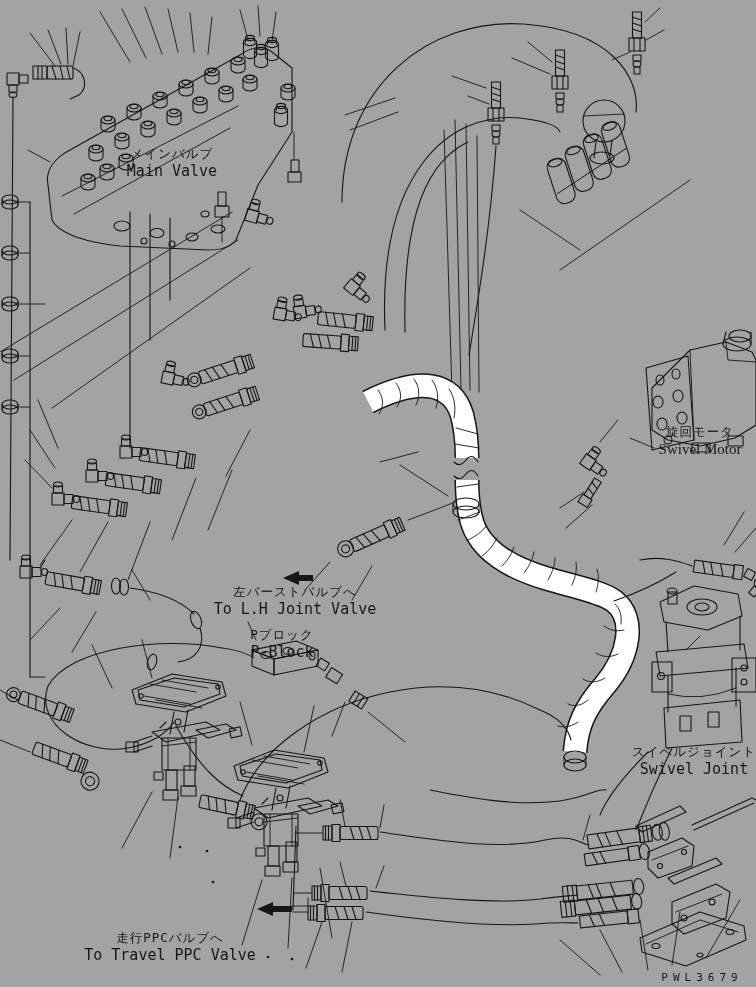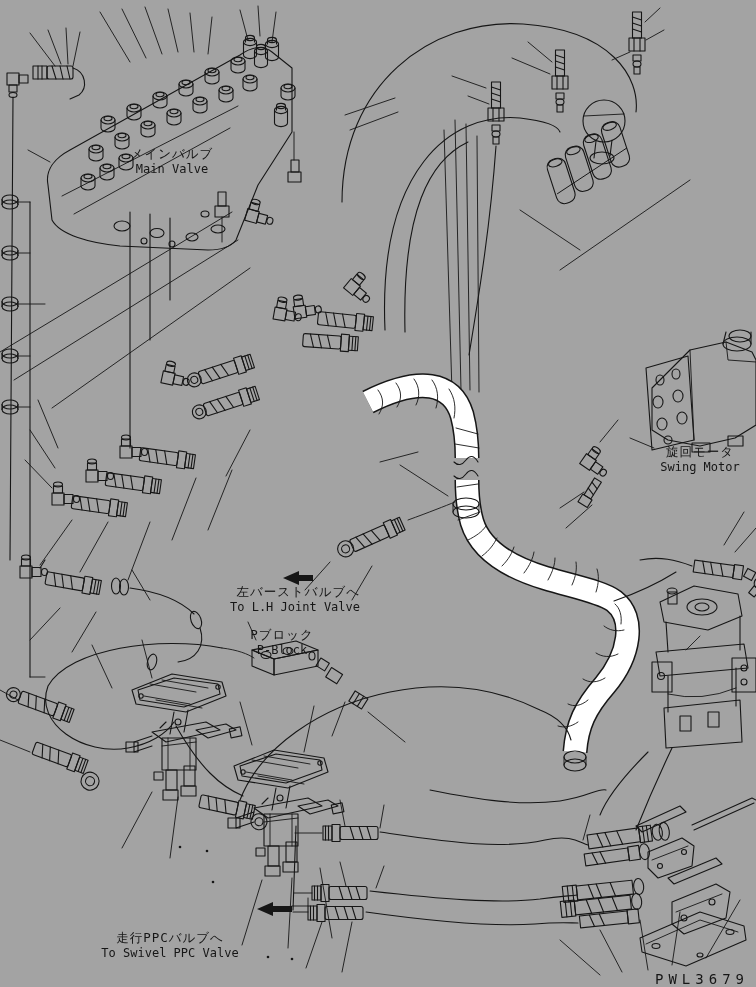--- a/index.html
+++ b/index.html
@@ -7,22 +7,22 @@
          font-family:"DejaVu Sans Mono","Liberation Mono",monospace;color:#161616;}
   svg.art{position:absolute;left:0;top:0;}
   svg.art *{stroke:#161616;fill:none;stroke-width:1.1;stroke-linecap:round;stroke-linejoin:round;}
   svg.art .fill{fill:#161616;stroke:none;}
   svg.art .tubeO{stroke:#161616;stroke-width:25;fill:none;stroke-linecap:butt;}
   svg.art .tubeI{stroke:#ffffff;stroke-width:22;fill:none;stroke-linecap:butt;}
   svg.art .thin{stroke-width:0.9;}
   .lbl{position:absolute;text-align:center;line-height:1.3;white-space:nowrap;
        transform:translateX(-50%);}
   .lbl .jp{font-size:12.5px;letter-spacing:1px;}
-  .lbl .en{font-size:12px;}
-  .code{position:absolute;transform:translateX(-50%);font-size:14px;letter-spacing:5px;}
+  .lbl .en{font-size:15px;}
+  .code{position:absolute;transform:translateX(-50%);font-size:11px;letter-spacing:5px;}
 </style>
 </head>
 <body>
 
 <div class="stage">
 
 <svg class="art" width="756" height="987" viewBox="0 0 756 987">
   <defs>
     <g id="cap">
           <ellipse cx="0" cy="0" rx="7" ry="4"></ellipse>
@@ -438,36 +438,40 @@
     <polygon class="fill" points="257,909 273,902 273,906 292,906 292,912 273,912 273,916"></polygon>
     <path class="thin" d="M292 906 L308 906 L308 898"></path>
   </g>
 </svg>
 
 <div class="lbl" style="left:172px;top:146px;">
   <div class="jp">メインバルブ</div>
   <div class="en">Main Valve</div>
 </div>
 
-<div class="lbl" style="left:700px;top:444px;">
+<div class="lbl" style="left:700px;top:424px;font-family:Liberation Serif, serif;">
   <div class="jp">旋回モータ</div>
-  <div class="en">Swing Motor</div>
-</div>
-
-<div class="lbl" style="left:295px;top:584px;text-align:right;">
+  <div class="en">Swivel Motor</div>
+</div>
+
+<div class="lbl" style="left:295px;top:584px;">
   <div class="jp">左バーストバルブへ</div>
   <div class="en">To L.H Joint Valve</div>
 </div>
 
 <div class="lbl" style="left:282px;top:627px;">
   <div class="jp">Pブロック</div>
   <div class="en">P-Block</div>
 </div>
 
+<div class="lbl" style="left:694px;top:744px;">
+  <div class="jp">スイベルジョイント</div>
+  <div class="en">Swivel Joint</div>
+</div>
 
 <div class="lbl" style="left:170px;top:930px;">
   <div class="jp">走行PPCバルブへ</div>
-  <div class="en">To Swivel PPC Valve</div>
+  <div class="en">To Travel PPC Valve</div>
 </div>
 
 <div class="code" style="left:702px;top:971px;">PWL3679</div>
 
 </div>
 
 </body></html>

